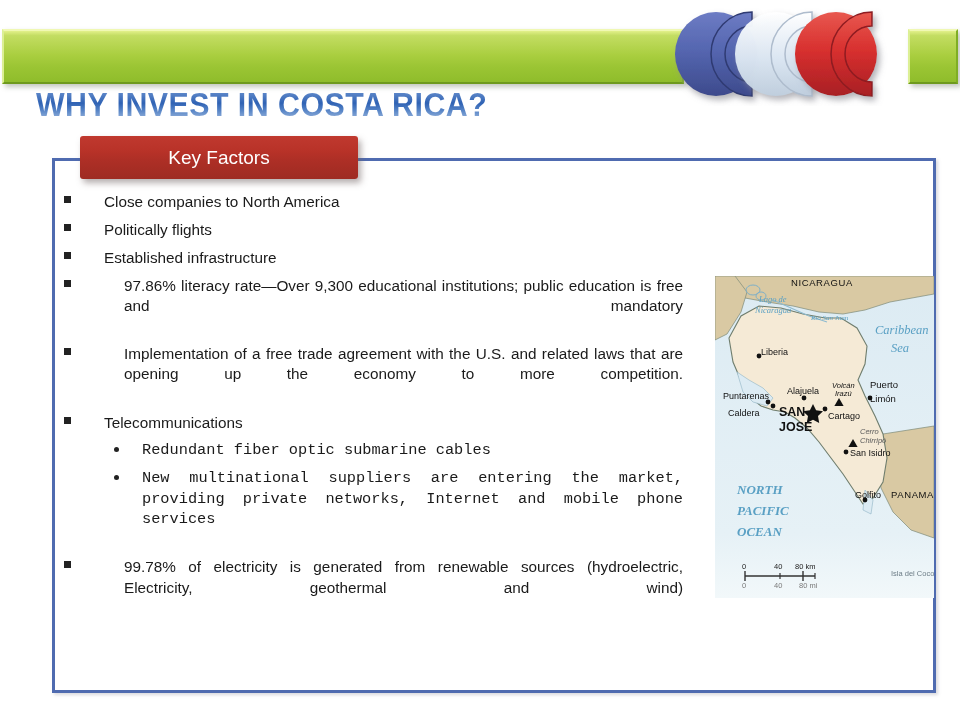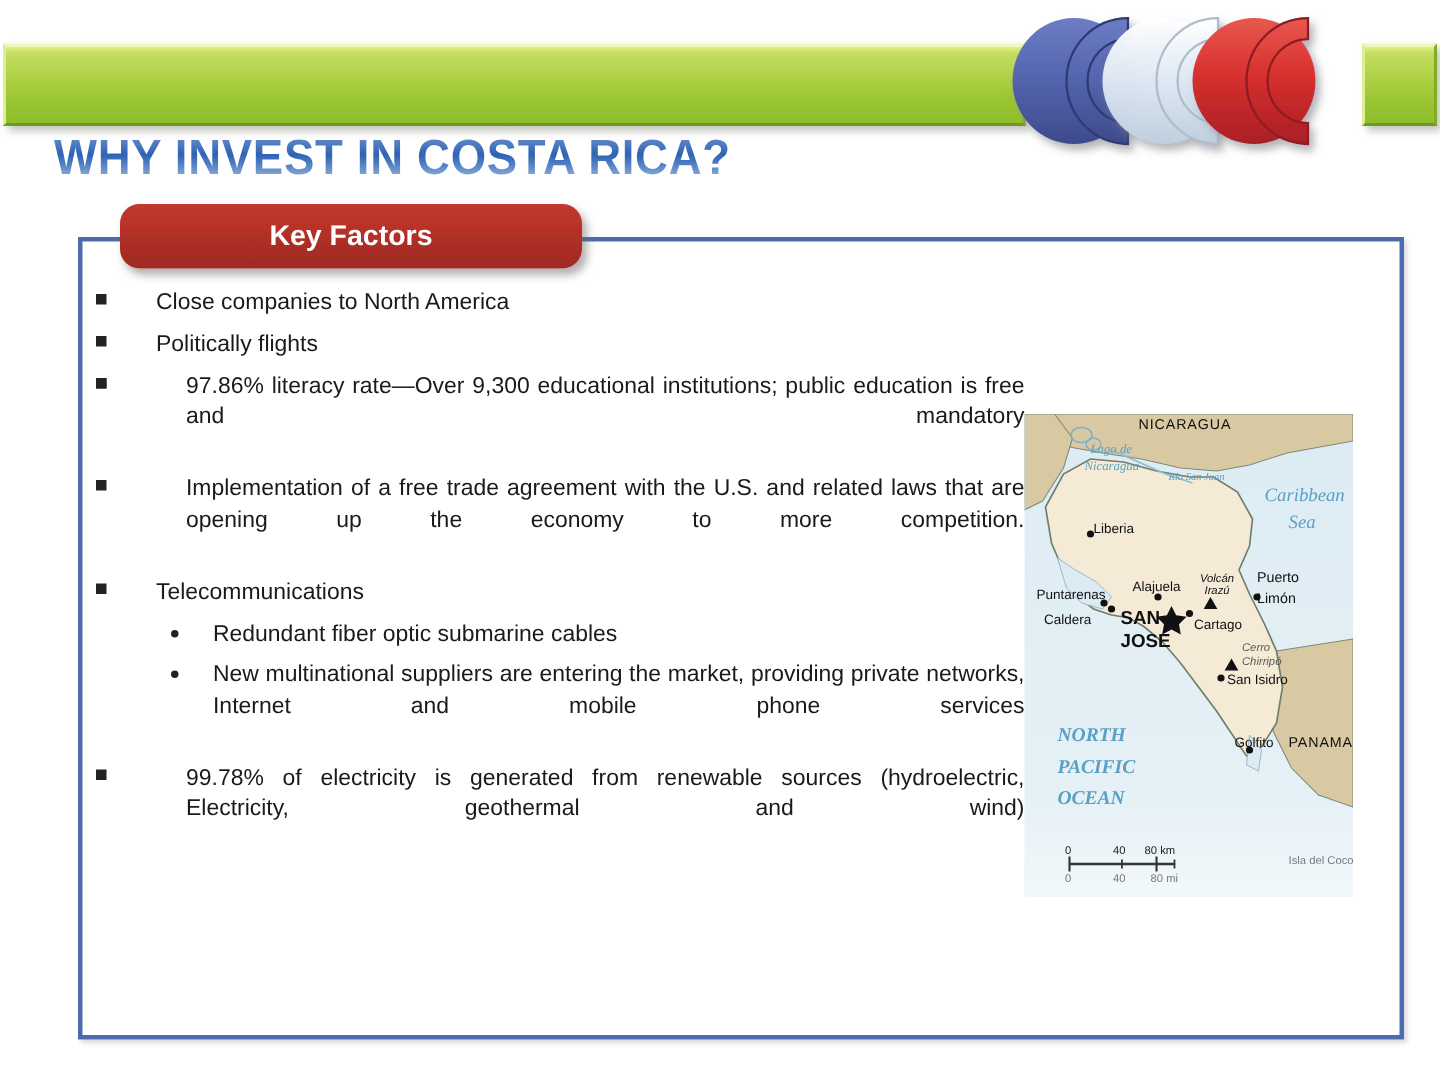--- a/index.html
+++ b/index.html
@@ -85,34 +85,34 @@
     border: 3px solid #4f6bb0;
     background: #ffffff;
     box-sizing: border-box;
     box-shadow: 2px 2px 3px rgba(150,150,160,0.35);
   }
 
   
   #key-factors-tab {
     position: absolute;
     left: 80px; top: 136px;
-    width: 308px; height: 43px;
-    border-radius: 13px;
+    width: 278px; height: 43px;
+    border-radius: 3px;
     background: linear-gradient(to bottom,
       #c0392f 0%,
       #b83228 35%,
       #ae2f26 55%,
       #9e2b22 100%);
     box-shadow: 3px 4px 6px rgba(110,95,95,0.5);
     display: flex;
     align-items: center;
     justify-content: center;
     color: #ffffff;
     font-size: 19px;
-    font-weight: bold;
+    font-weight: normal;
   }
 
   
   #bullet-list {
     position: absolute;
     left: 58px; top: 192px;
     width: 625px;
   }
   .bullet-row {
     position: relative;
@@ -139,20 +139,21 @@
   .bullet-row.justified > .btext::after {
     content: "";
     display: inline-block;
     width: 100%;
   }
 
   
   #sub-list {
     margin-left: 46px;
     width: 579px;
+    font-family: Liberation Mono, monospace;
   }
   .sub-row {
     position: relative;
     padding-left: 38px;
     margin-bottom: 7.5px;
     font-size: 15.3px;
     line-height: 1.33;
     color: #1a1a1a;
   }
   .sub-row .marker-dot {
@@ -171,21 +172,21 @@
   }
   .sub-row.justified > .btext::after {
     content: "";
     display: inline-block;
     width: 100%;
   }
 
   
   #map-figure {
     position: absolute;
-    left: 683px; top: 276px;
+    left: 715px; top: 276px;
     width: 219px; height: 322px;
     background: #e8f2f7;
     overflow: hidden;
   }
   #map-svg { display: block; }
 </style>
 </head>
 <body>
 
 <div id="header-band">
@@ -252,20 +253,21 @@
     <span class="btext">Close companies to North America</span>
   </div>
 
   <div class="bullet-row">
     <span class="marker"></span>
     <span class="btext">Politically flights</span>
   </div>
 
   <div class="bullet-row">
     <span class="marker"></span>
+    <span class="btext">Established infrastructure</span>
   </div>
 
   <div class="bullet-row justified">
     <span class="marker"></span>
     <span class="btext">97.86% literacy rate—Over 9,300 educational institutions; public education is free and mandatory</span>
   </div>
 
 
   <div class="bullet-row justified">
     <span class="marker"></span>

